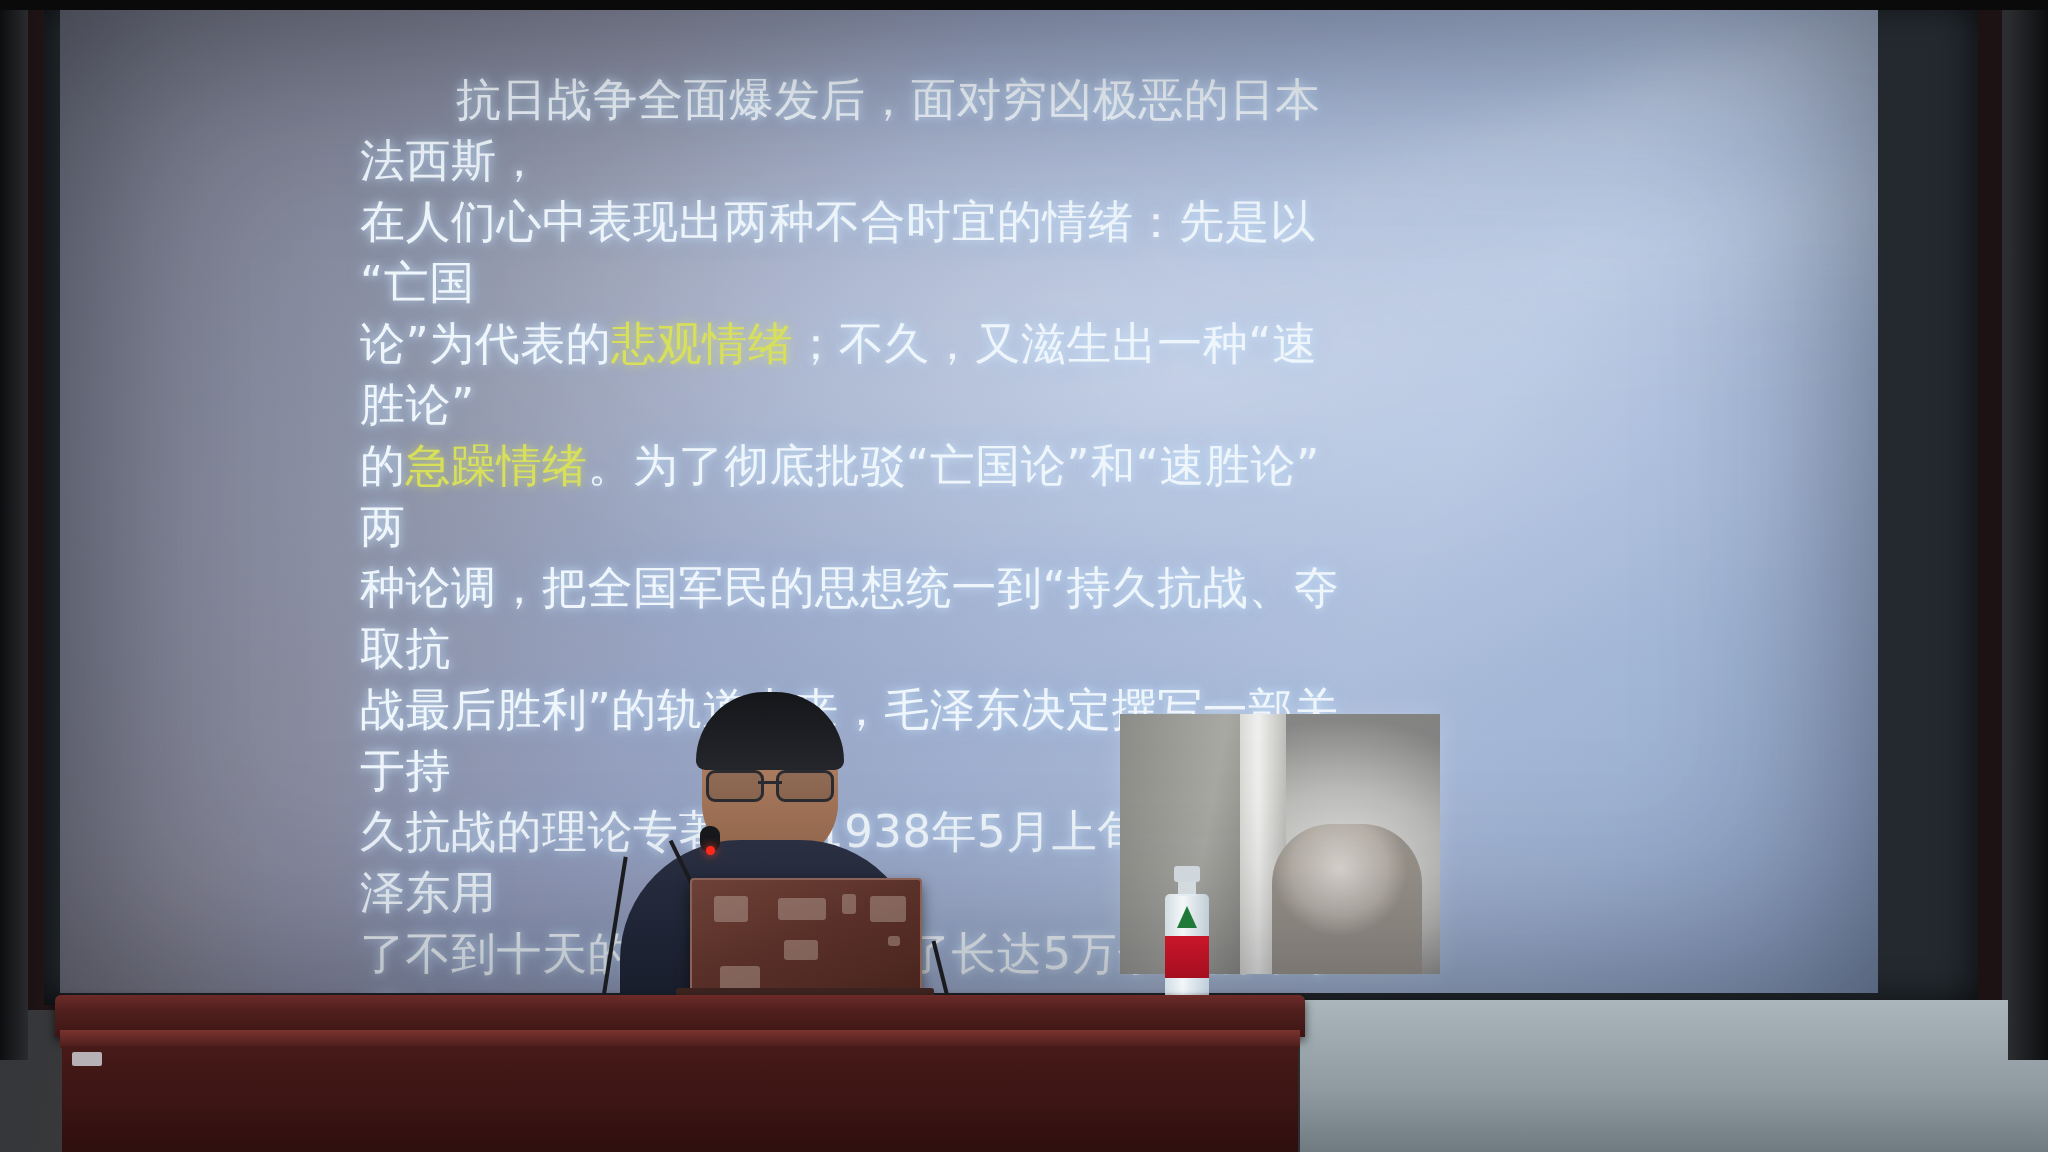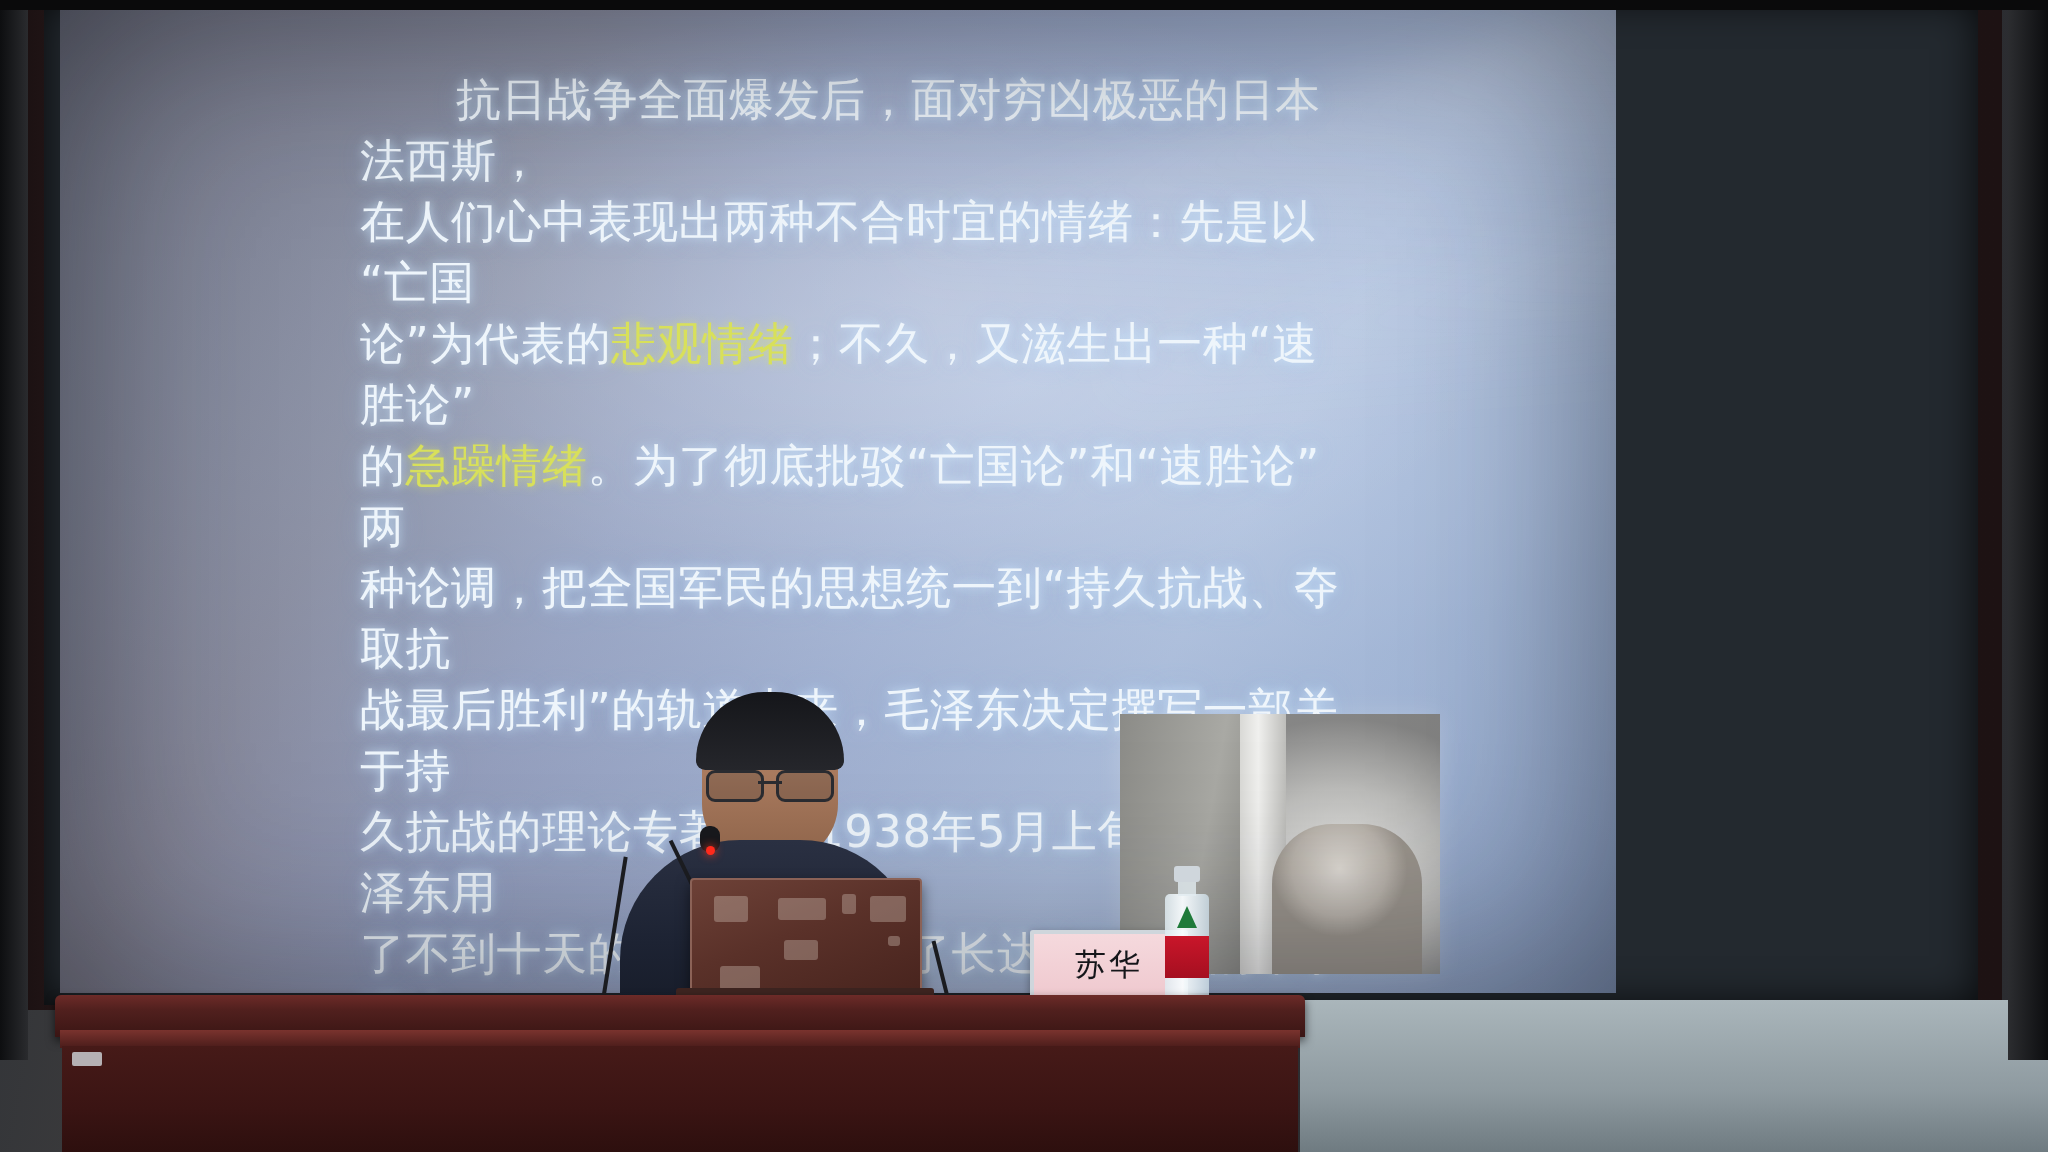--- a/index.html
+++ b/index.html
@@ -18,21 +18,21 @@
   .screen-bezel{position:absolute;left:44px;top:0;width:1934px;height:1005px;
      background:#23292f;box-shadow:inset 0 0 40px rgba(0,0,0,.8);}
 
   
   .pillar-l{position:absolute;left:0;top:0;width:28px;height:1060px;background:linear-gradient(90deg,#0d0e10,#2a2b2e);}
   .pillar-r{position:absolute;right:0;top:0;width:40px;height:1060px;background:linear-gradient(270deg,#0c0d0f,#2c2d30);}
   .top-strip{position:absolute;left:0;top:0;width:2048px;height:10px;background:#0a0a0b;}
 
   
   .projection{
-    position:absolute;left:60px;top:8px;width:1556px;height:985px;
+    position:absolute;left:60px;top:8px;width:1818px;height:985px;
     background:
       radial-gradient(140% 100% at 62% 38%, rgba(198,214,236,0.55) 0%, rgba(150,172,204,0.38) 32%, rgba(108,128,164,0.22) 58%, rgba(70,86,118,0.12) 78%, rgba(40,48,66,0.05) 100%),
       linear-gradient(118deg, #6b6870 0%, #7b7782 14%, #8b8794 26%, #9aa0bd 40%, #a8b4d4 55%, #b7c6e2 70%, #a9bcdc 84%, #8fa4c8 100%);
     overflow:hidden;
   }
   
   .glow{position:absolute;left:0;top:0;width:100%;height:100%;
      background:radial-gradient(55% 45% at 56% 30%, rgba(255,255,255,.18), rgba(255,255,255,0) 70%);}
   .streak{position:absolute;right:-120px;top:90px;width:820px;height:300px;
      background:linear-gradient(200deg,rgba(255,255,255,.22),rgba(255,255,255,0) 62%);
@@ -169,23 +169,20 @@
     <div class="sticker" style="left:22px;top:16px;width:34px;height:26px;"></div>
     <div class="sticker" style="left:86px;top:18px;width:48px;height:22px;"></div>
     <div class="sticker" style="left:150px;top:14px;width:14px;height:20px;"></div>
     <div class="sticker" style="left:178px;top:16px;width:36px;height:26px;"></div>
     <div class="sticker" style="left:92px;top:60px;width:34px;height:20px;"></div>
     <div class="sticker" style="left:28px;top:86px;width:40px;height:24px;"></div>
     <div class="sticker" style="left:196px;top:56px;width:12px;height:10px;"></div>
   </div>
   <div class="laptop-base"></div>
 
-  <div class="nameplate">
-    <span>苏华</span>
-  </div>
 
   <div class="bottle">
     <div class="bottle-body"></div>
     <div class="bottle-logo"></div>
     <div class="bottle-label"></div>
     <div class="bottle-neck"></div>
     <div class="bottle-cap"></div>
   </div>
 
   <div class="floor-right"></div>

